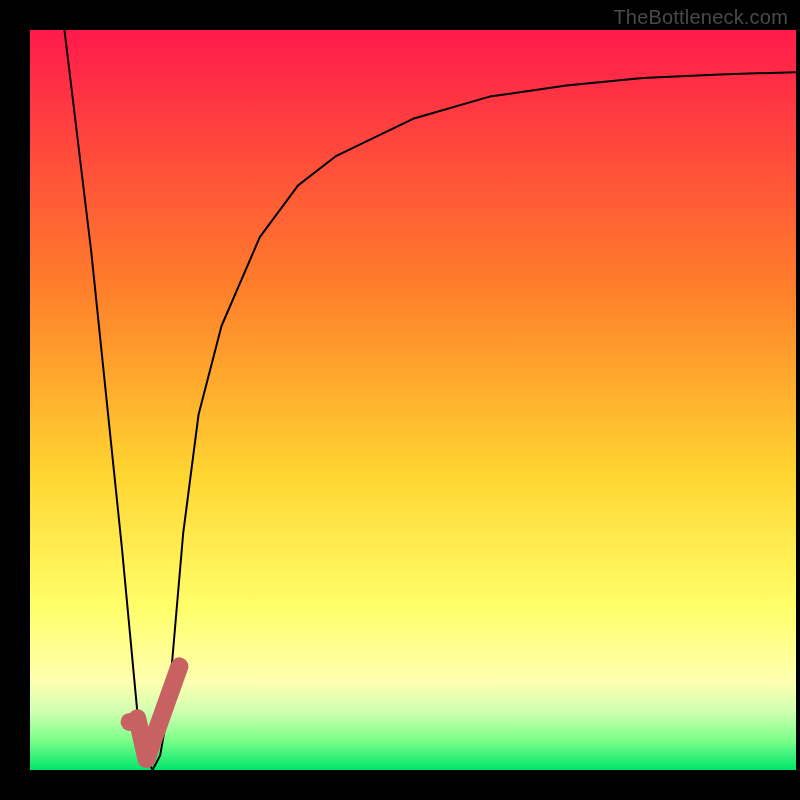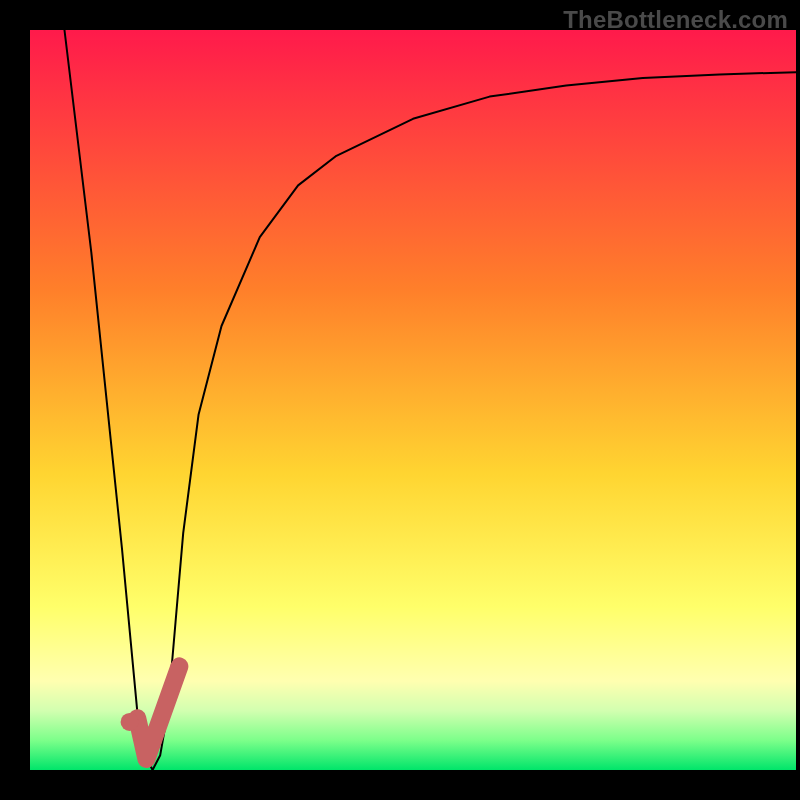--- a/index.html
+++ b/index.html
@@ -14,22 +14,22 @@
     position: relative;
     width: 800px;
     height: 800px;
     background: #000;
   }
   .watermark {
     position: absolute;
     top: 6px;
     right: 12px;
     color: #4a4a4a;
-    font-size: 24px;
-    font-weight: 700;
+    font-size: 20px;
+    font-weight: 400;
     letter-spacing: 0.2px;
     user-select: none;
   }
   svg {
     position: absolute;
     left: 0;
     top: 0;
   }
 </style>
 </head>

